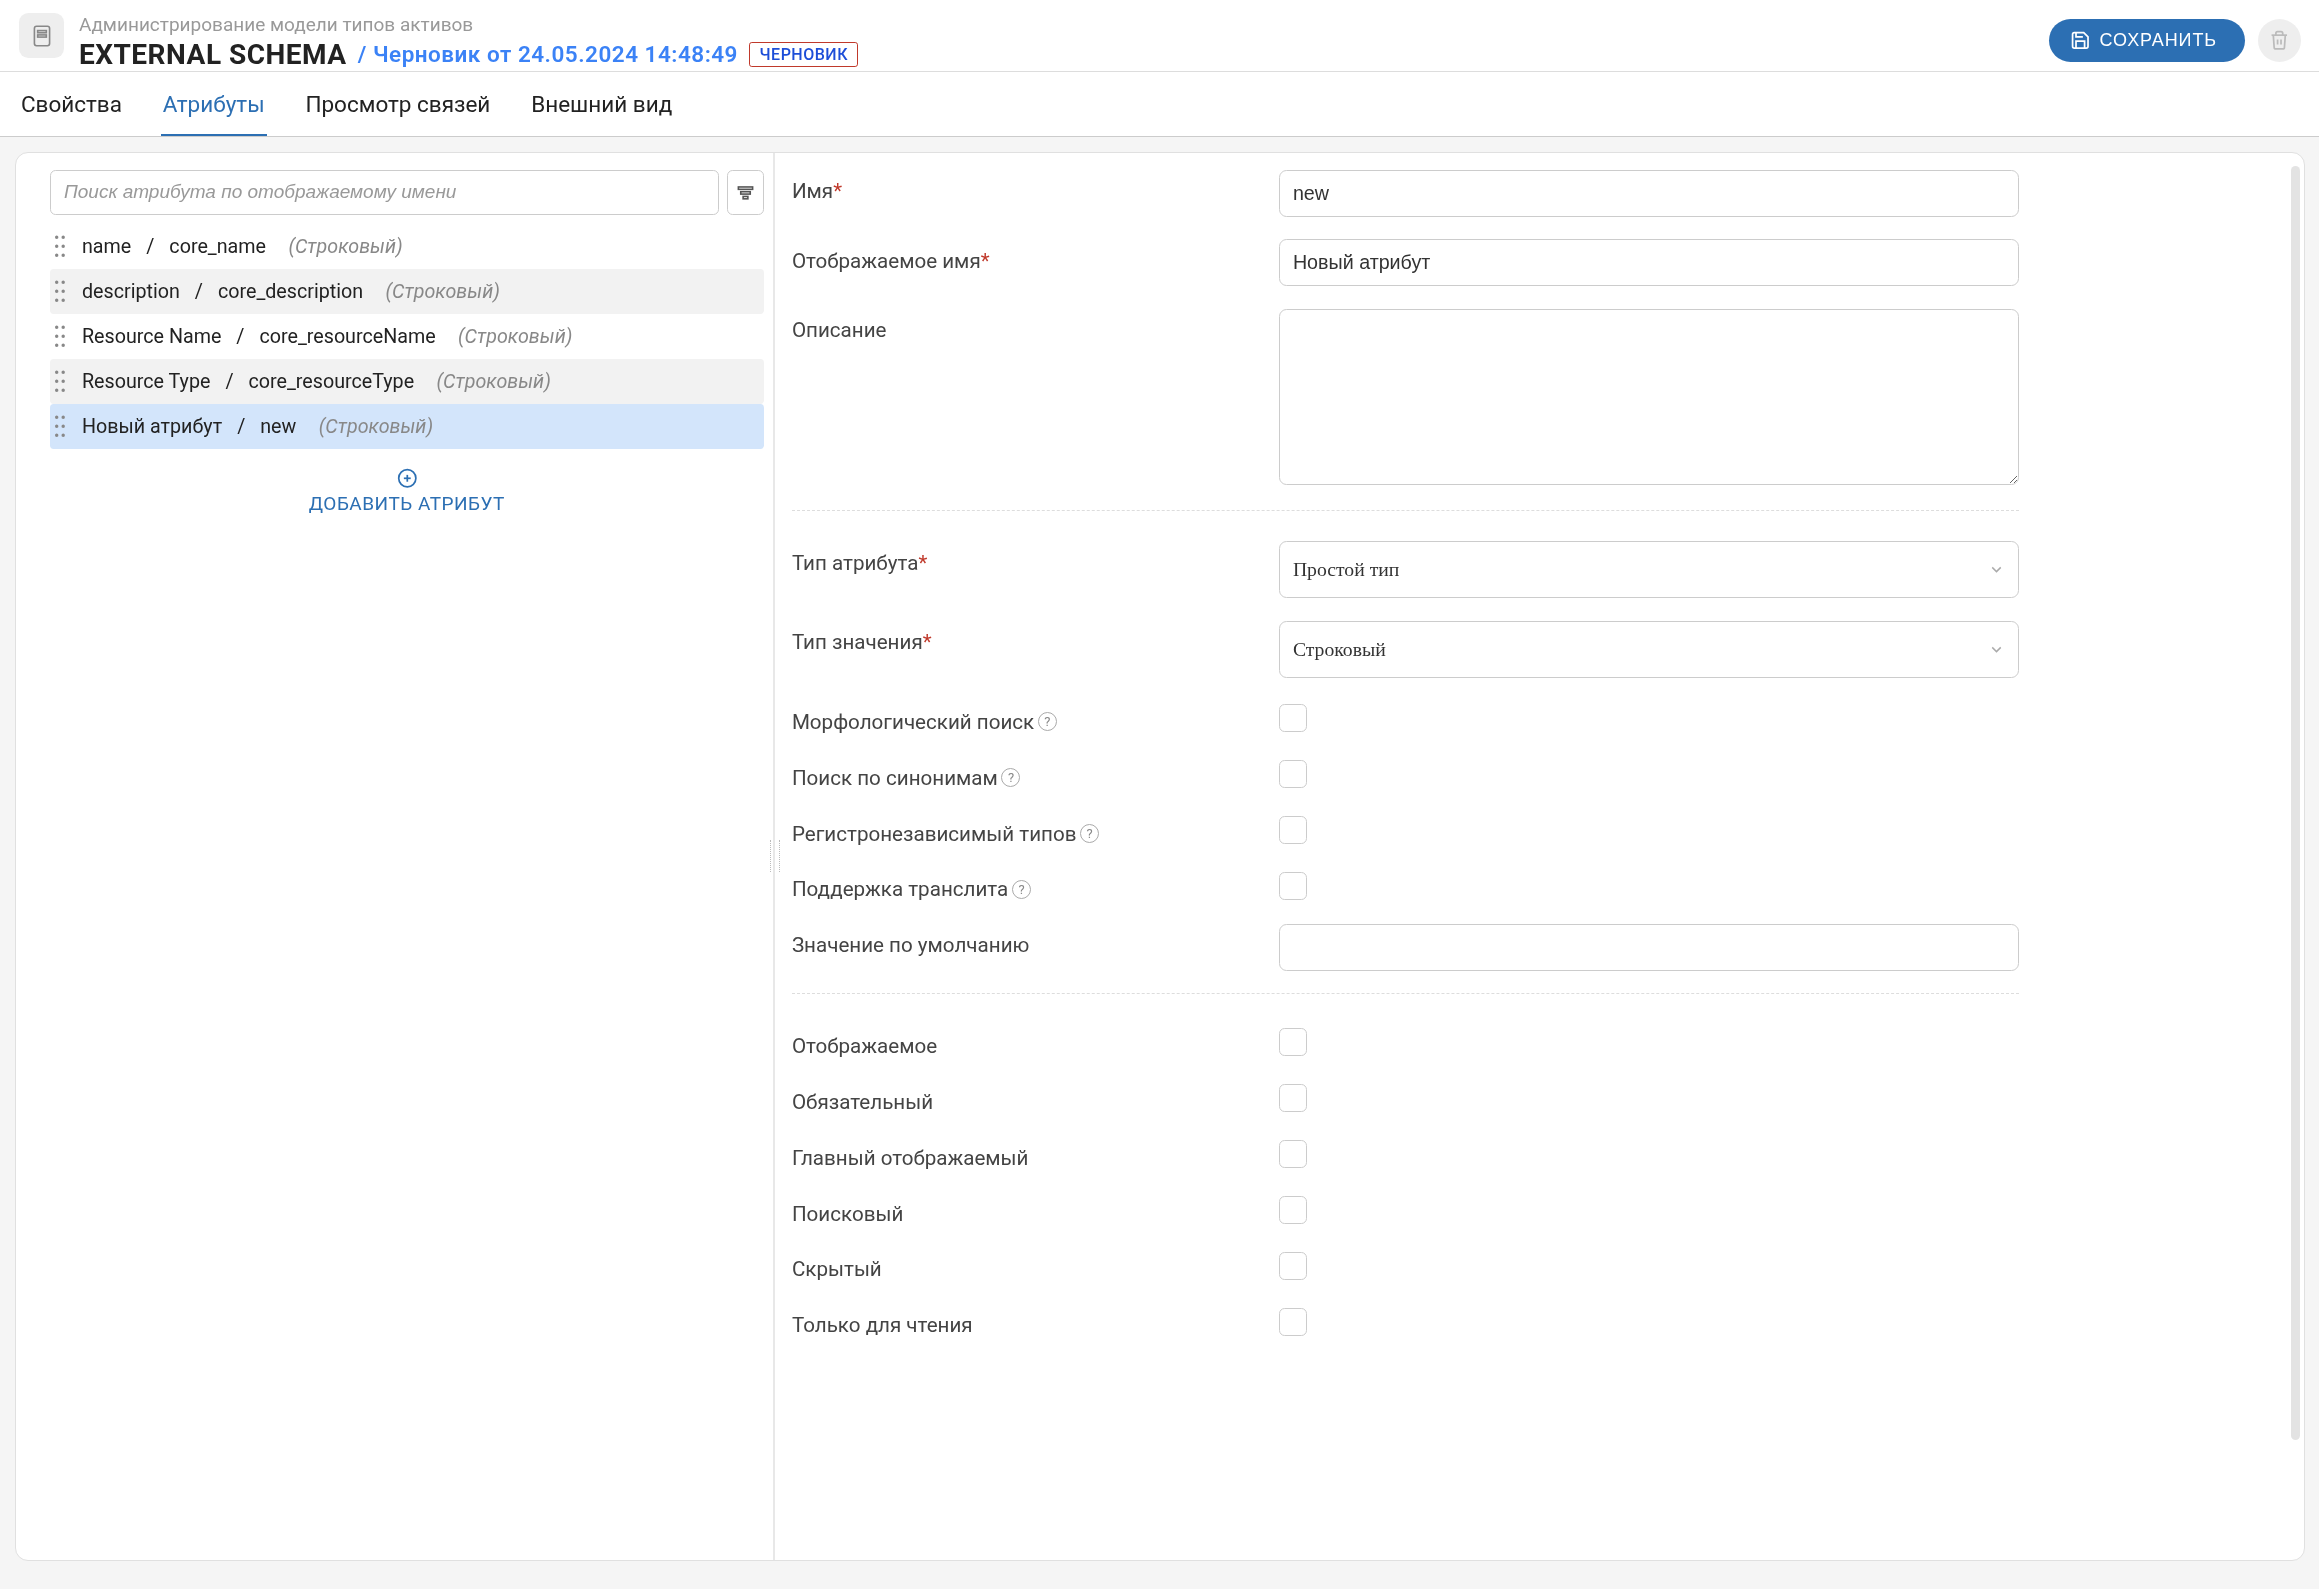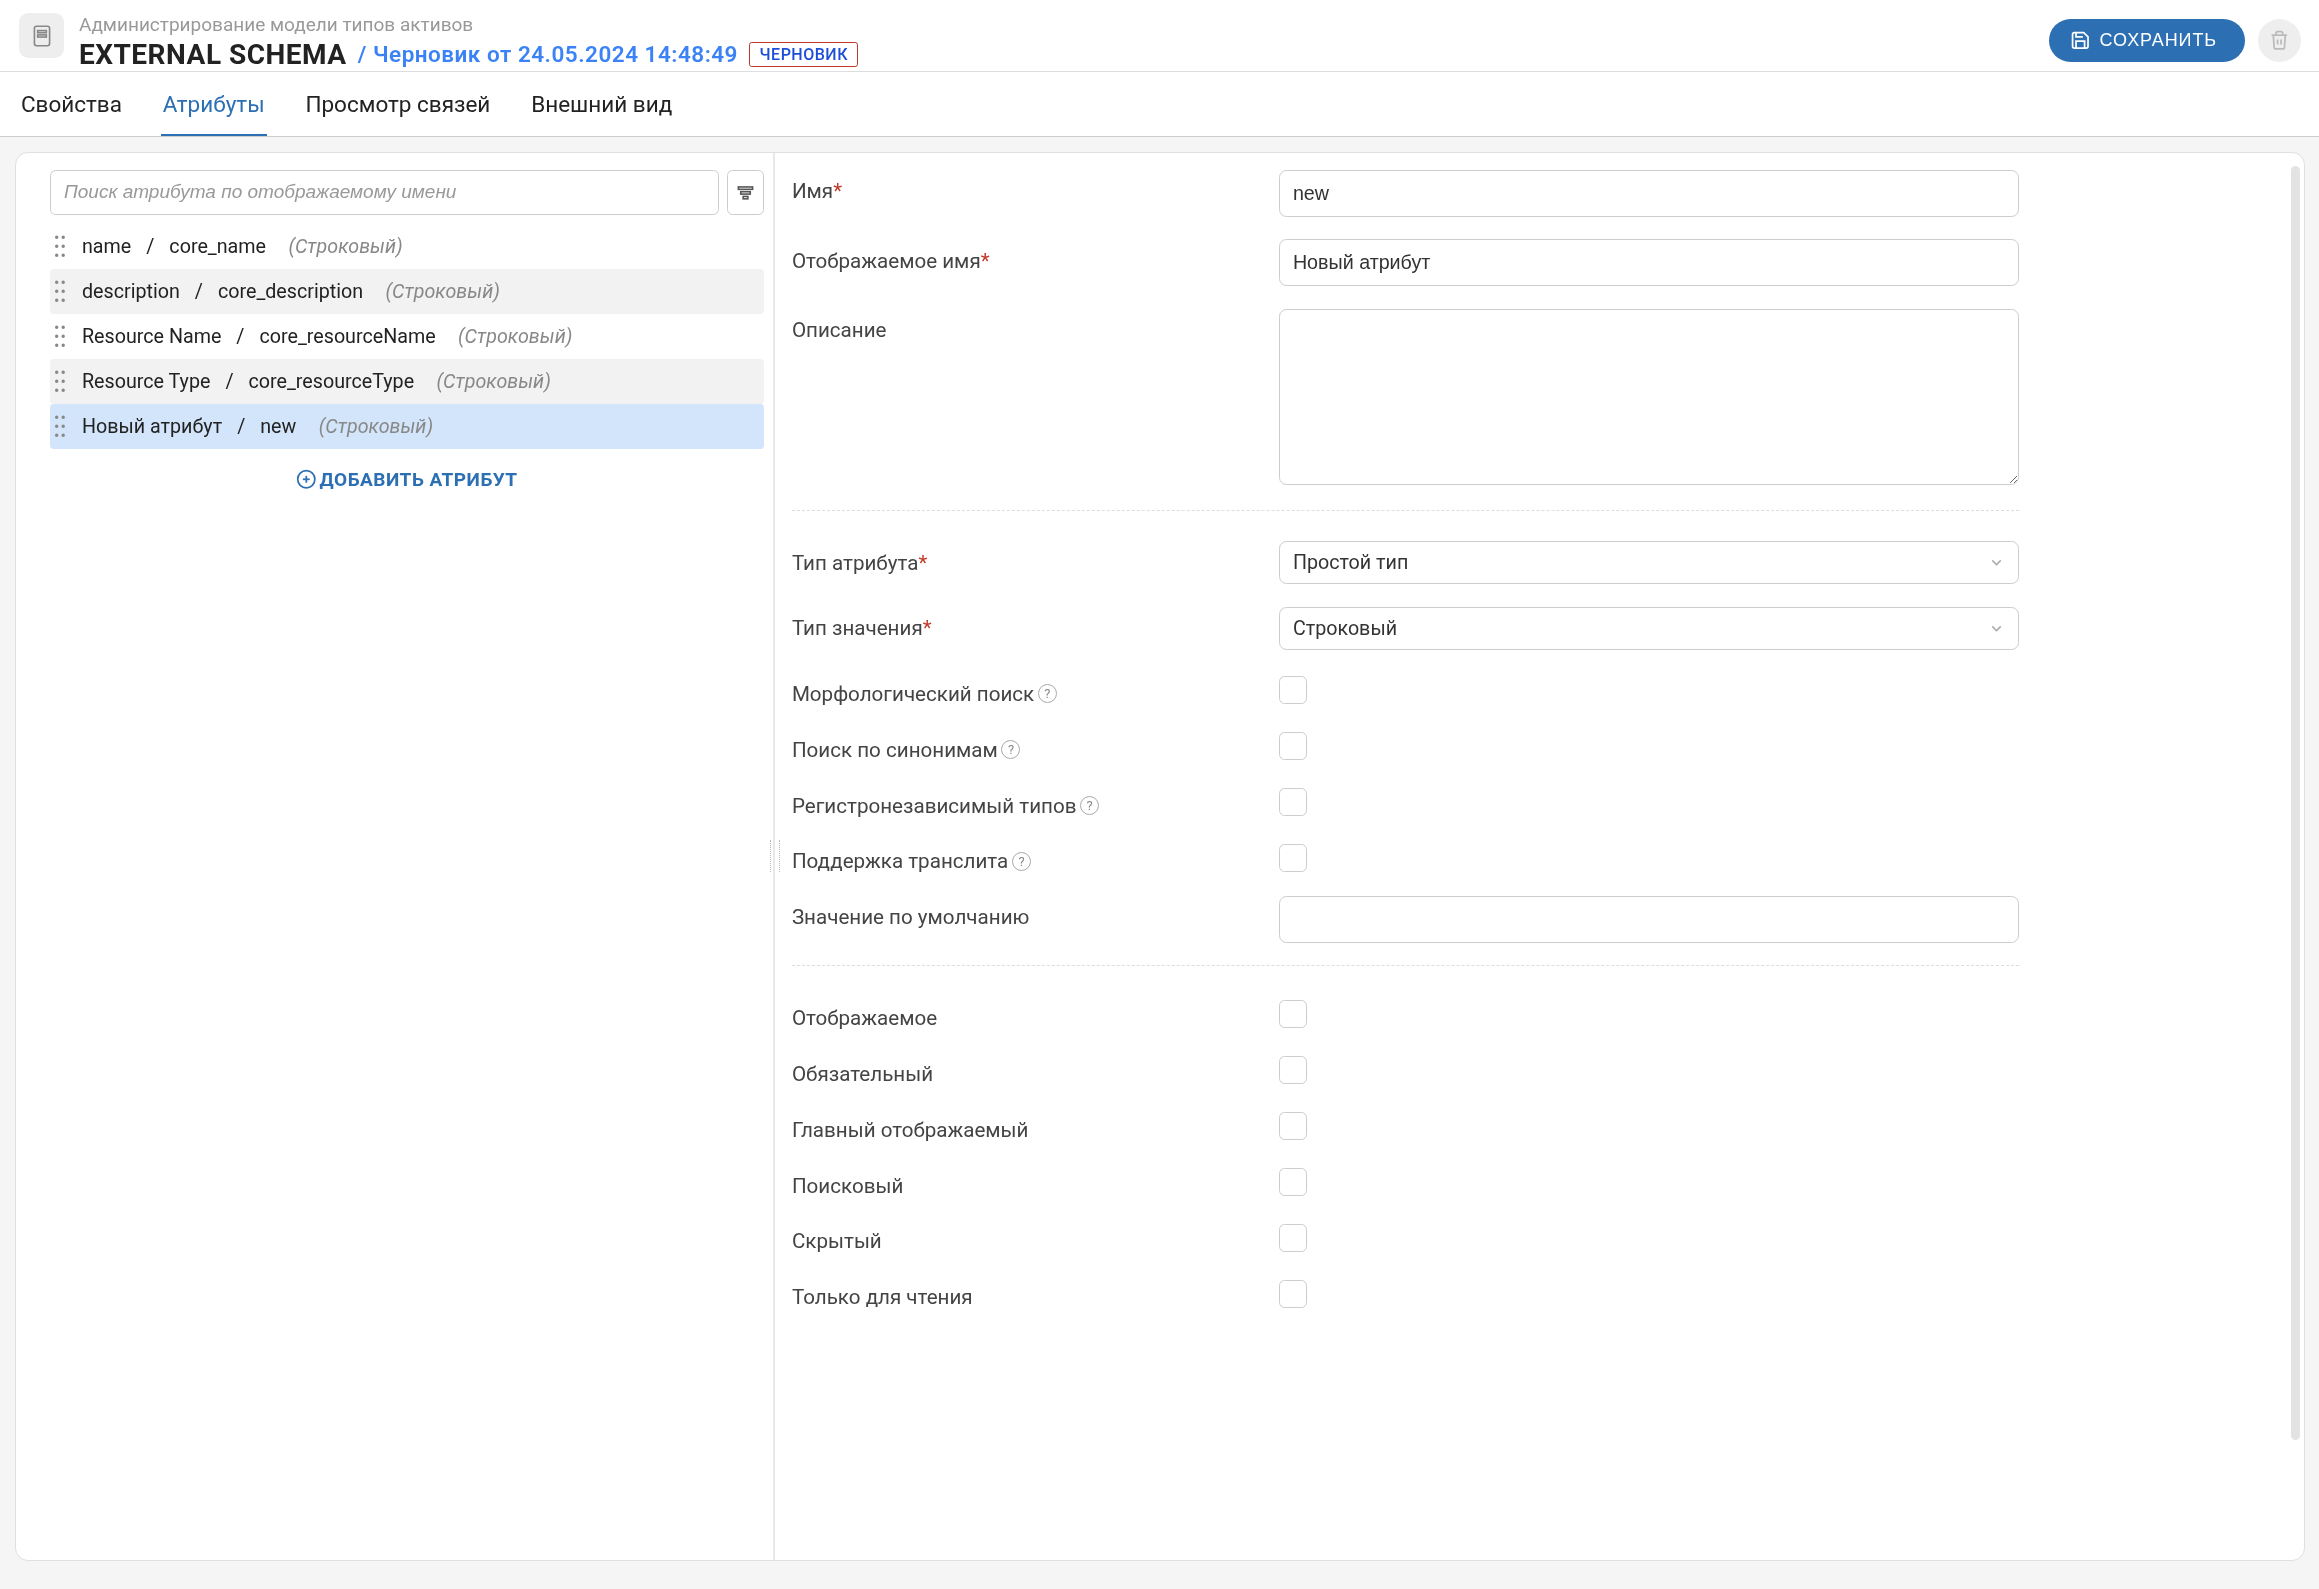--- a/index.html
+++ b/index.html
@@ -209,24 +209,25 @@
   .attr-sys { color: #222; white-space: nowrap; }
   .attr-type { color: #888; font-style: italic; margin-left: 13px; white-space: nowrap; }
 
   .add-attr {
     display: flex;
     align-items: center;
     justify-content: center;
     gap: 3px;
     color: #2c6fb3;
     font-size: 19px;
-    font-weight: 700;
+    font-weight: 400;
     letter-spacing: 0.5px;
     padding: 19px 0;
     cursor: pointer;
+    flex-direction: column;
   }
   .add-attr svg { flex-shrink: 0; }
 
   
   .form-row {
     display: flex;
     align-items: flex-start;
     margin-bottom: 22.5px;
   }
   .form-label {
@@ -269,31 +270,32 @@
     height: 176px;
     border: 0.9px solid #ccc;
     border-radius: 7.5px;
     padding: 9.4px 13px;
     font-size: 19.7px;
     resize: both;
     font-family: inherit;
   }
   .select {
     width: 740px;
-    height: 43px;
+    height: 57px;
     border: 0.9px solid #ccc;
     border-radius: 7.5px;
     padding: 0 13px;
     font-size: 19.7px;
     background: #fff;
     display: flex;
     align-items: center;
     justify-content: space-between;
     cursor: pointer;
     color: #333;
+    font-family: Liberation Serif, serif;
   }
   .select .chev { color: #aaa; }
 
   .checkbox {
     width: 28px; height: 28px;
     border: 1.4px solid #ccc;
     border-radius: 5.6px;
     background: #fff;
     cursor: pointer;
     margin-top: 3.7px;

